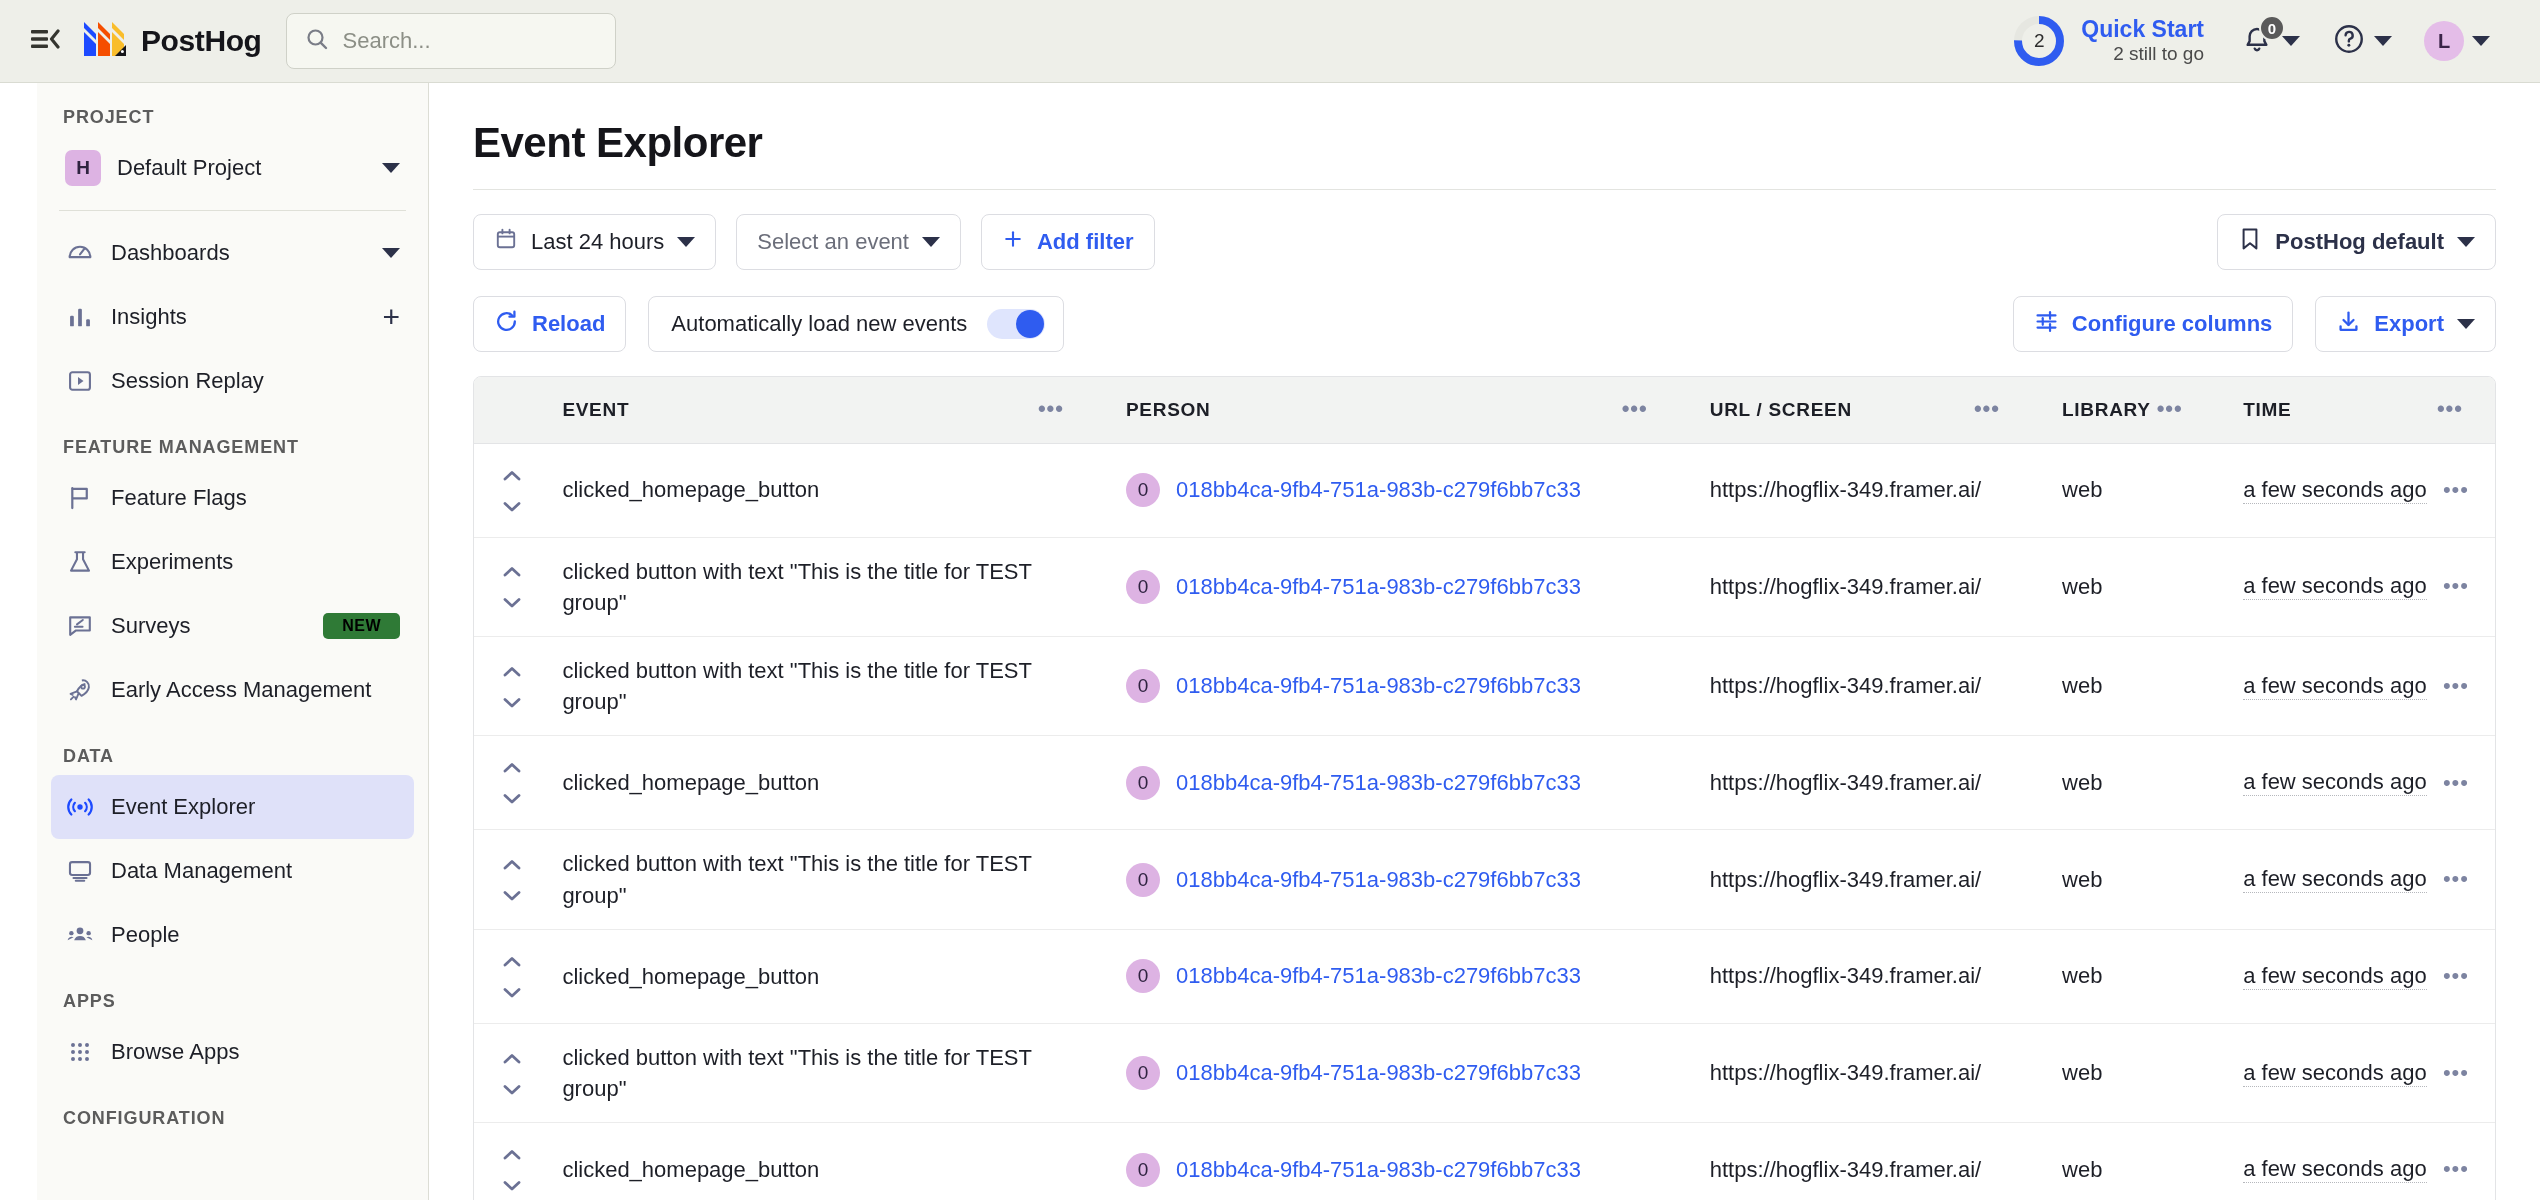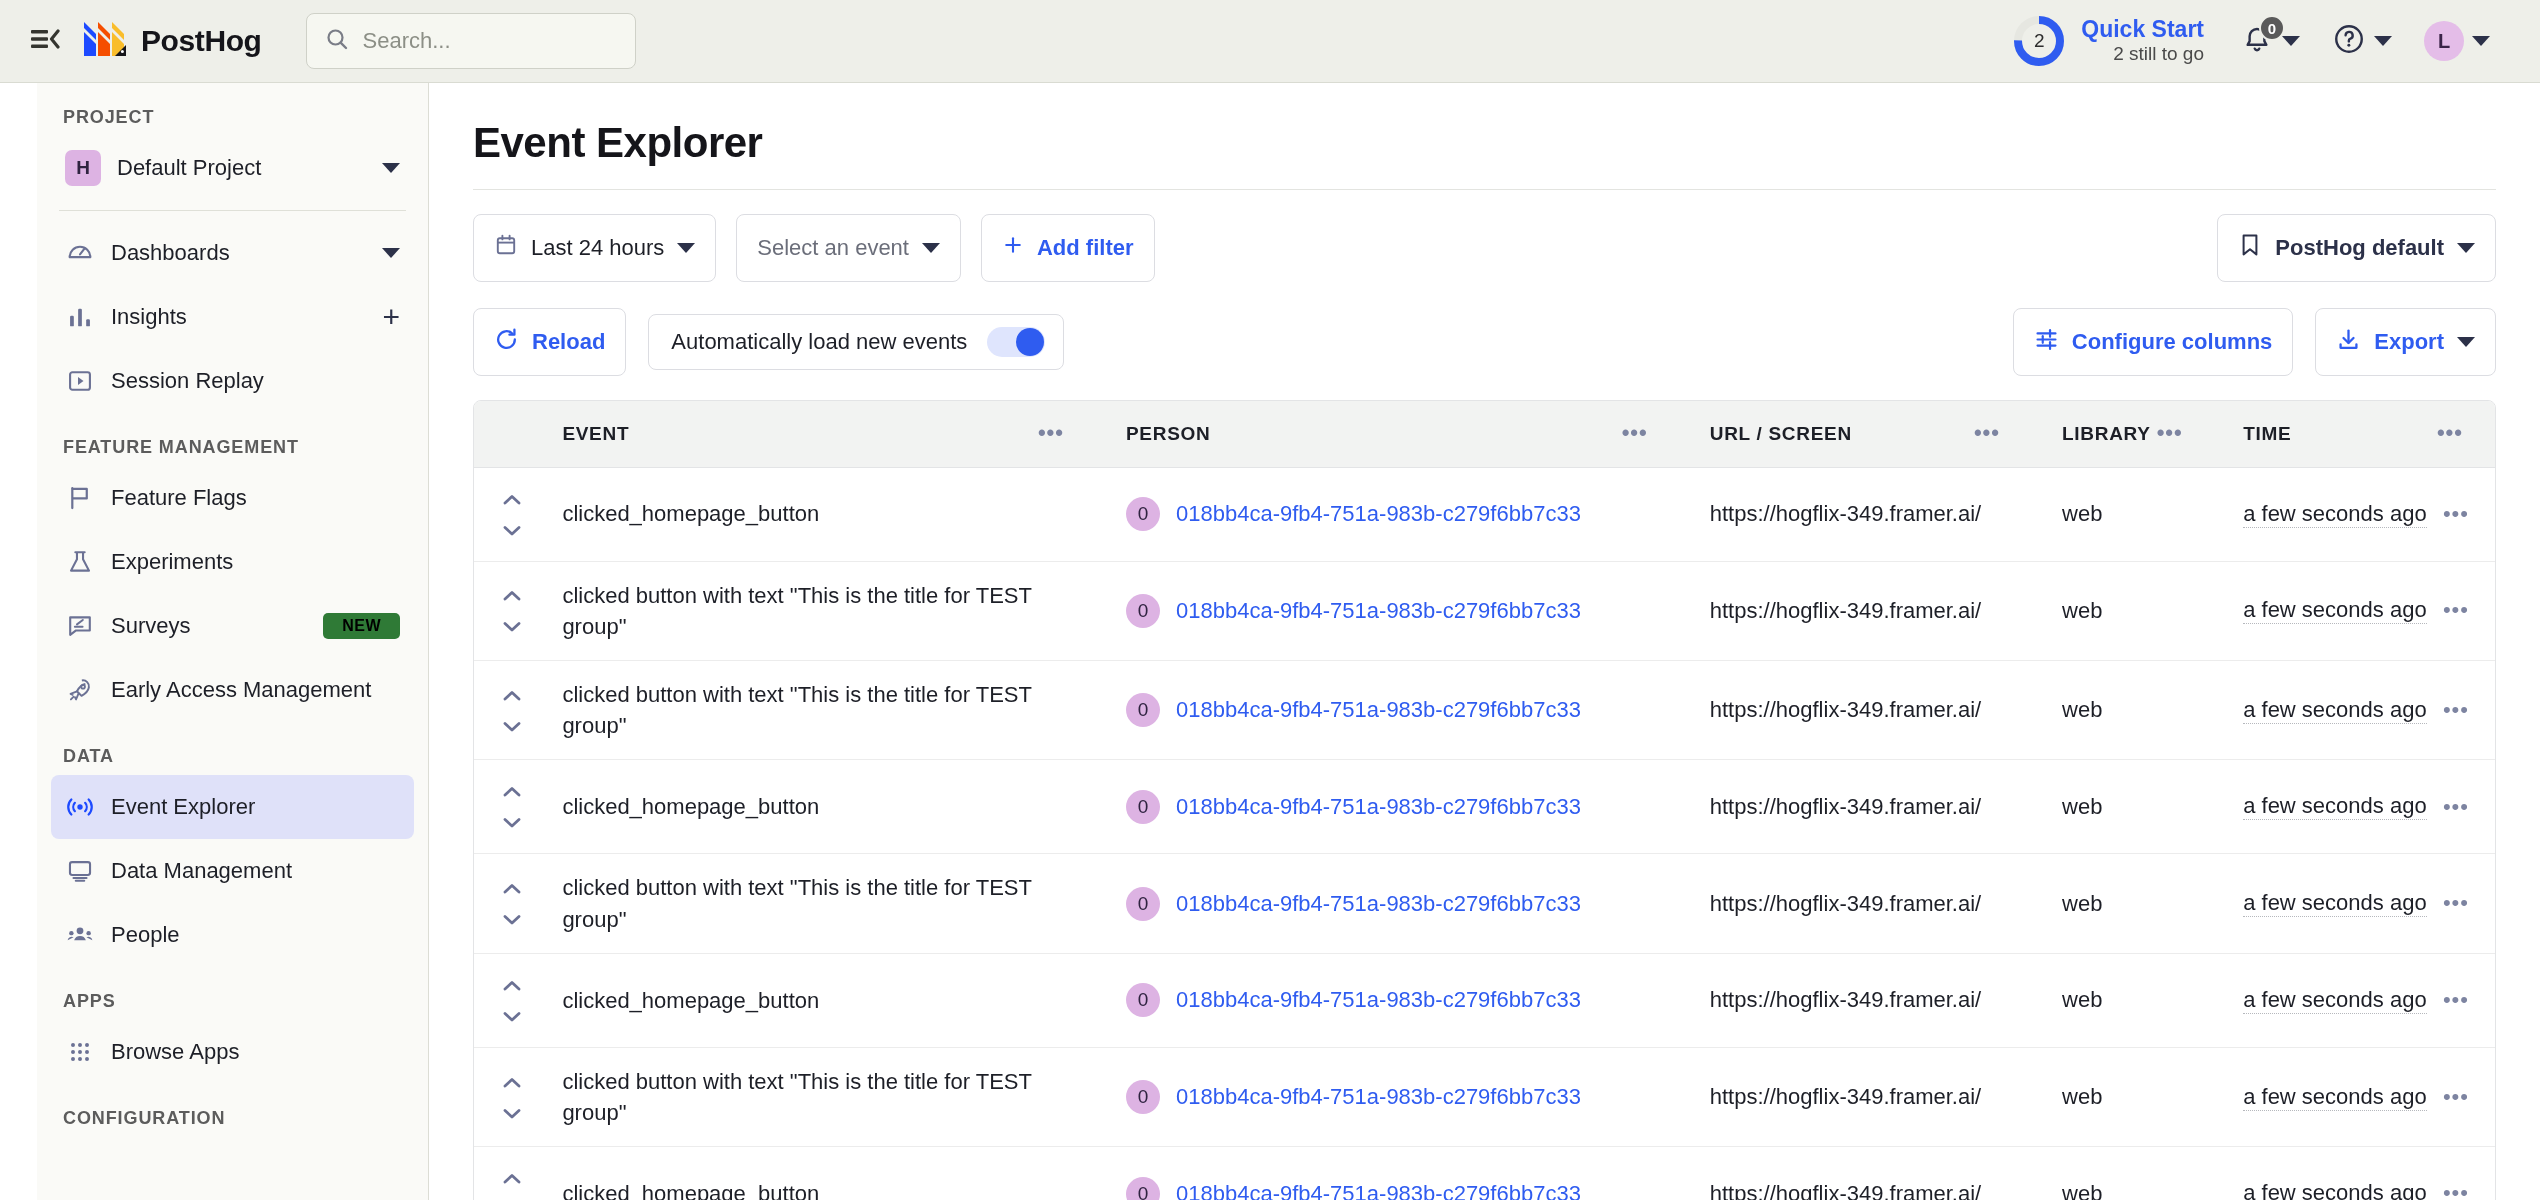--- a/index.html
+++ b/index.html
@@ -23,21 +23,21 @@
   }
   .collapse-btn {
     width: 46px; height: 46px;
     display: flex; align-items: center; justify-content: center;
     cursor: pointer; border-radius: 6px;
   }
   .brand { display: flex; align-items: center; gap: 13px; margin-left: 14px; cursor: pointer; }
   .brand-name { font-size: 30px; font-weight: bold; color: #15151a; letter-spacing: -0.4px; }
 
   .searchbox {
-    margin-left: 44px;
+    margin-left: 24px;
     width: 330px; height: 56px;
     background: #f6f7f1;
     border: 1px solid #cfd1c8;
     border-radius: 8px;
     display: flex; align-items: center; gap: 14px;
     padding: 0 18px;
     cursor: text;
   }
   .search-ph { font-size: 22px; color: #8c8f86; }
 
@@ -112,21 +112,21 @@
   .plus-ic { font-size: 30px; color: #2c3149; line-height: 1; font-weight: 300; }
 
   
   .main { flex: 1; min-width: 0; background: #fff; padding: 0 44px; overflow: hidden; }
   .page-title { font-size: 42px; font-weight: bold; color: #15151a; padding: 36px 0 22px 0; letter-spacing: -0.5px; }
   .rule { height: 1px; background: #e3e4e0; }
 
   .filterbar { display: flex; align-items: center; gap: 20px; padding: 24px 0 0 0; }
   .btn {
     display: flex; align-items: center; gap: 13px;
-    height: 68px; padding: 0 20px;
+    height: 56px; padding: 0 20px;
     border: 1px solid #dcdde2; border-radius: 8px;
     background: #fff; cursor: pointer;
     font-size: 22px; color: #1d1f27; white-space: nowrap;
   }
   .btn.blue { color: #2f5cf0; font-weight: bold; }
   .btn .muted { color: #6b6e7a; }
   .btn .dk { color: #2c3149; font-weight: bold; }
   .spacer { margin-left: auto; }
 
   .actionbar { display: flex; align-items: center; gap: 22px; padding: 26px 0 24px 0; }

